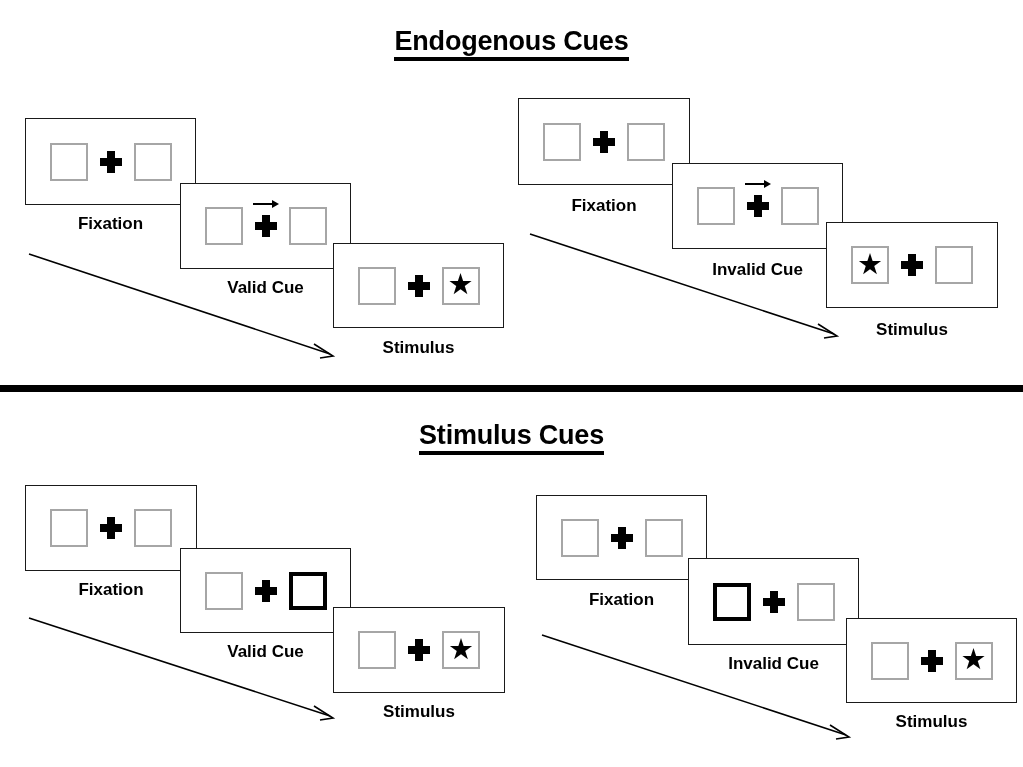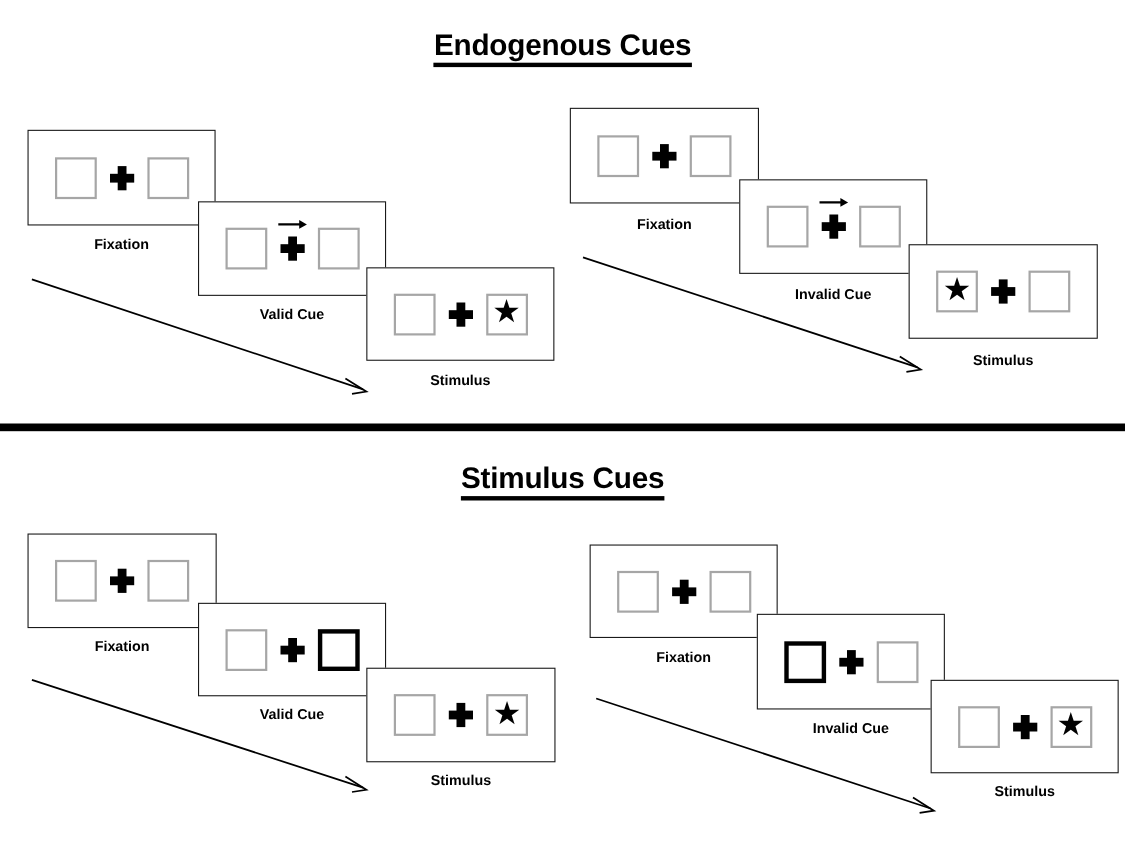--- a/index.html
+++ b/index.html
@@ -71,21 +71,21 @@
   .cue-arrow{
     position:absolute;
     left:50%;transform:translateX(-50%);
     top:-17px;
     width:28px;height:12px;
   }
 
   
   .panel-label{
     position:absolute;
-    font-size:13px;font-weight:bold;color:#000;
+    font-size:17px;font-weight:bold;color:#000;
     white-space:nowrap;
     text-align:center;
   }
 
   
   .flow-arrow{position:absolute;overflow:visible;}
 </style>
 </head>
 <body>
 

